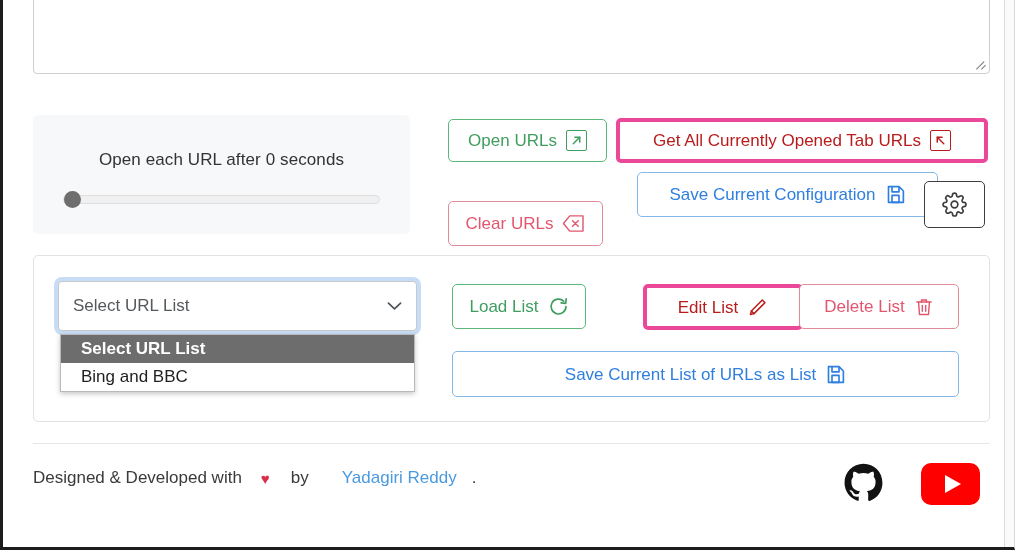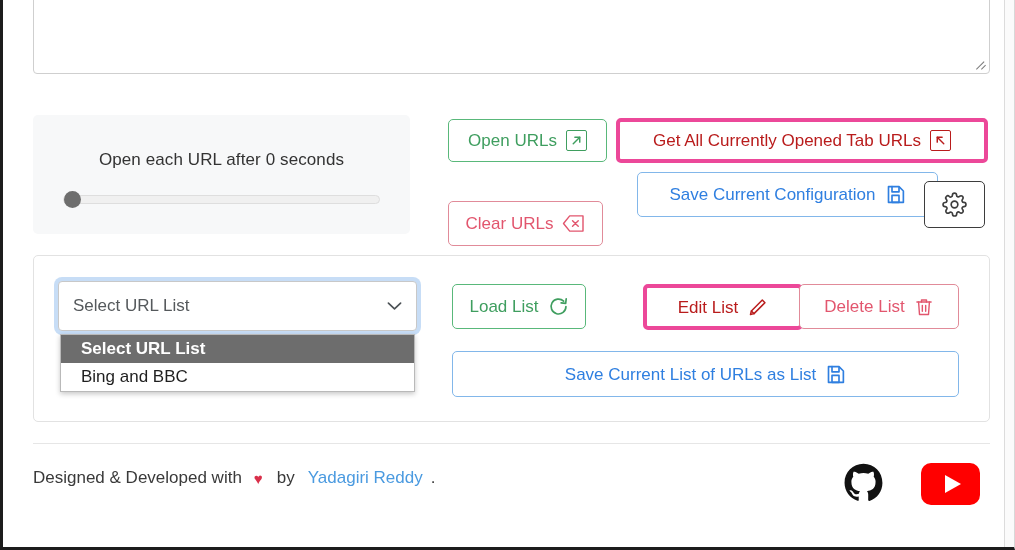--- a/index.html
+++ b/index.html
@@ -212,24 +212,24 @@
     width: 957px; height: 1px;
     background: #e6e6e6;
   }
   .credit {
     position: absolute;
     left: 30px; top: 468px;
     font-size: 17px;
     color: #3a3a3a;
     display: flex;
     align-items: center;
-    gap: 8px;
+    gap: 15px;
   }
   .credit .heart { color: #d9304a; margin: 0 6px 0 4px; font-size: 15px; }
-  .credit .who { color: #4a9ae0; margin-left: 5px; cursor: pointer; }
+  .credit .who { color: #4a9ae0; margin-left: 18px; cursor: pointer; }
   .credit .dot { color: #3a3a3a; }
 
   .gh-link {
     position: absolute;
     left: 840px; top: 463px;
     width: 41px; height: 41px;
     cursor: pointer;
   }
   .yt-link {
     position: absolute;

